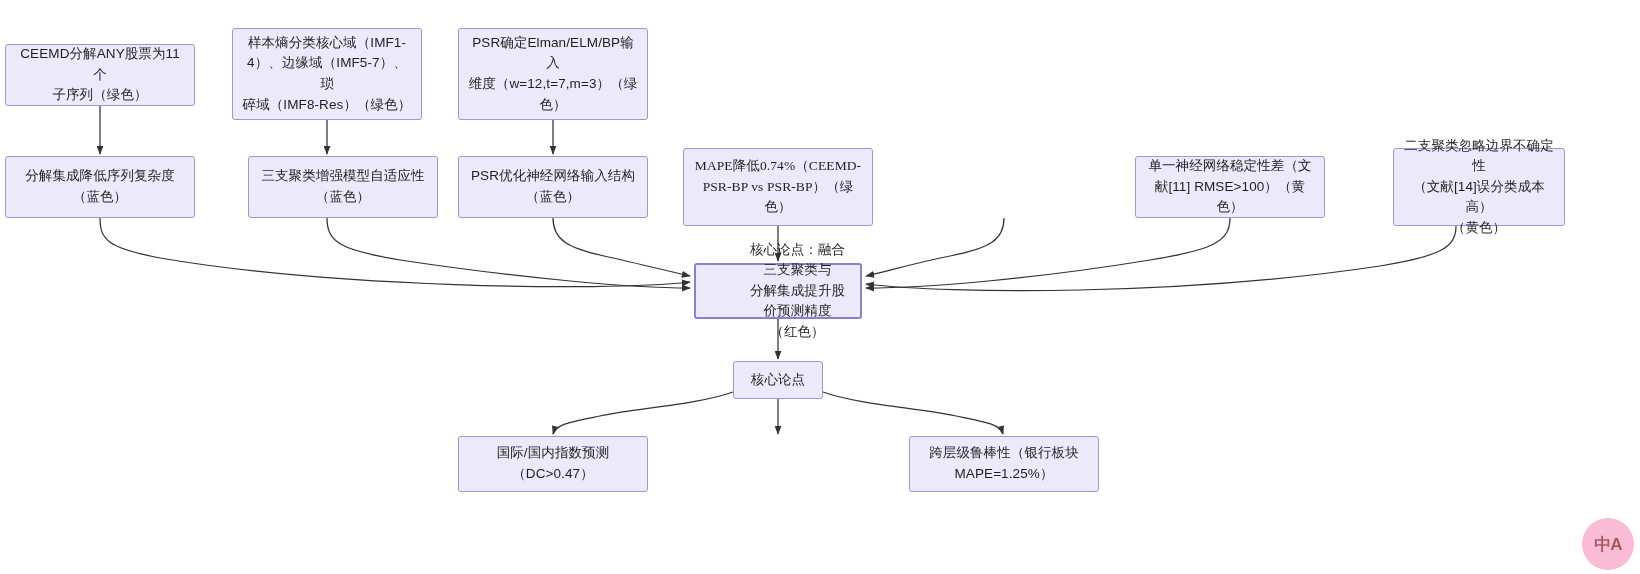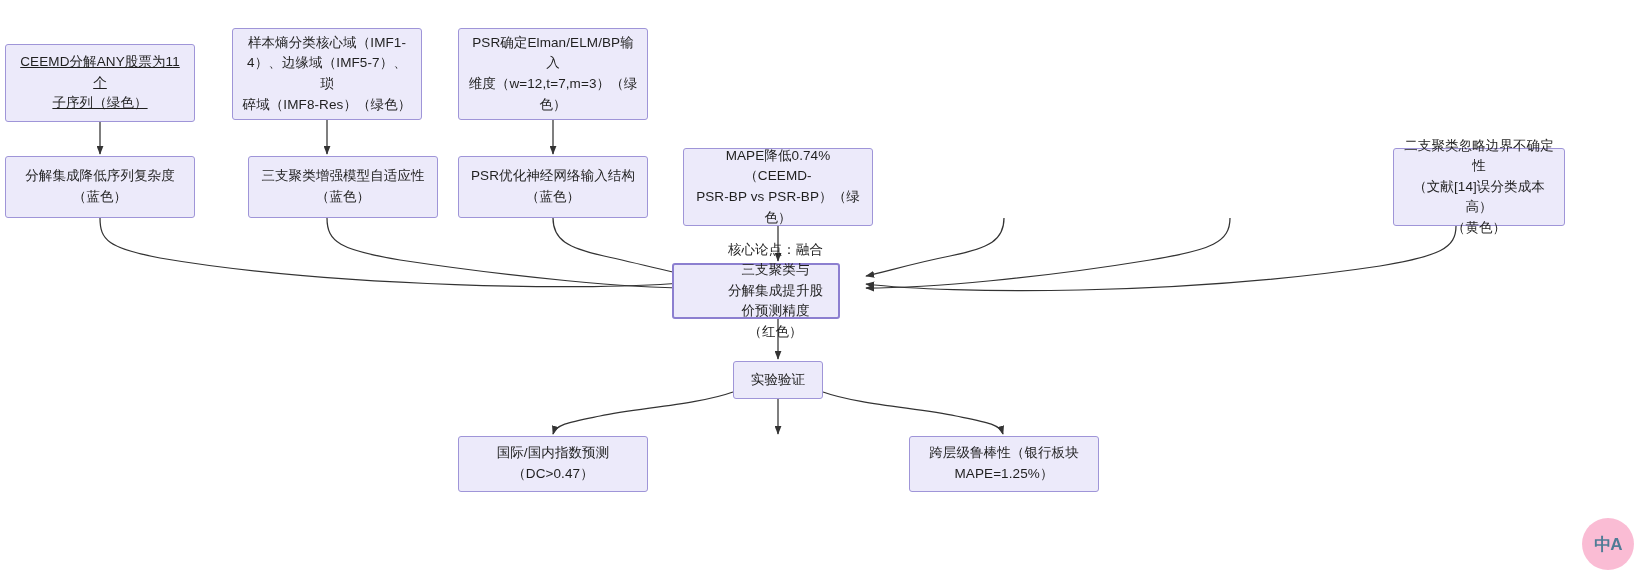--- a/index.html
+++ b/index.html
@@ -55,21 +55,21 @@
     right: 6px;
     bottom: 4px;
     width: 52px;
     height: 52px;
     border-radius: 50%;
     background: #F9A3C4;
     opacity: 0.72;
     display: flex;
     align-items: center;
     justify-content: center;
-    color: #0c4a6e;
+    color: #7f1d1d;
     font-size: 17px;
     font-weight: bold;
     letter-spacing: -1px;
     line-height: 1;
   }
 </style>
 </head>
 <body>
 
 <div id="canvas">
@@ -97,21 +97,21 @@
       <path d="M1456,226 C1456,248 1440,256 1380,266 C1180,296 950,294 866,284"></path>
 
       <path d="M778,319 L778,359"></path>
 
       <path d="M733,392 C700,404 640,408 600,416 C570,422 556,424 553,434"></path>
       <path d="M778,399 L778,434"></path>
       <path d="M823,392 C856,404 916,408 956,416 C986,422 1000,424 1003,434"></path>
     </g>
   </svg>
 
-  <div class="node" style="left:5px; top:44px; width:190px; height:78px;text-decoration:underline;">
+  <div class="node" style="left:5px; top:44px; width:190px; height:62px;">
     <span class="txt">CEEMD分解ANY股票为11个
 子序列（绿色）</span>
   </div>
 
   <div class="node" style="left:232px; top:28px; width:190px; height:92px;">
     <span class="txt">样本熵分类核心域（IMF1-
 4）、边缘域（IMF5-7）、琐
 碎域（IMF8-Res）（绿色）</span>
   </div>
 
@@ -129,42 +129,46 @@
   <div class="node" style="left:232px; top:156px; width:190px; height:62px;margin-left:16px;">
     <span class="txt">三支聚类增强模型自适应性
 （蓝色）</span>
   </div>
 
   <div class="node" style="left:458px; top:156px; width:190px; height:62px;">
     <span class="txt">PSR优化神经网络输入结构
 （蓝色）</span>
   </div>
 
-  <div class="node" style="left:683px; top:148px; width:190px; height:78px;">
+  <div class="node" style="left:683px; top:148px; width:190px; height:78px;font-family:Liberation Serif, serif;">
     <span class="txt">MAPE降低0.74%（CEEMD-
 PSR-BP vs PSR-BP）（绿
 色）</span>
   </div>
 
 
+  <div class="node" style="left:1135px; top:156px; width:190px; height:62px;">
+    <span class="txt">单一神经网络稳定性差（文
+献[11] RMSE&gt;100）（黄色）</span>
+  </div>
 
   <div class="node" style="left:1393px; top:148px; width:172px; height:78px;">
     <span class="txt">二支聚类忽略边界不确定性
 （文献[14]误分类成本高）
 （黄色）</span>
   </div>
 
-  <div class="node core" style="left:672px; top:263px; width:168px; height:56px;padding-left:48px;">
+  <div class="node core" style="left:694px; top:263px; width:168px; height:56px;padding-left:48px;">
     <span class="txt">核心论点：融合三支聚类与
 分解集成提升股价预测精度
 （红色）</span>
   </div>
 
   <div class="node" style="left:733px; top:361px; width:90px; height:38px;">
-    <span class="txt">实验验证</span>
+    <span class="txt">核心论点</span>
   </div>
 
   <div class="node" style="left:458px; top:436px; width:190px; height:56px;">
     <span class="txt">国际/国内指数预测
 （DC&gt;0.47）</span>
   </div>
 
 
   <div class="node" style="left:909px; top:436px; width:190px; height:56px;">
     <span class="txt">跨层级鲁棒性（银行板块

